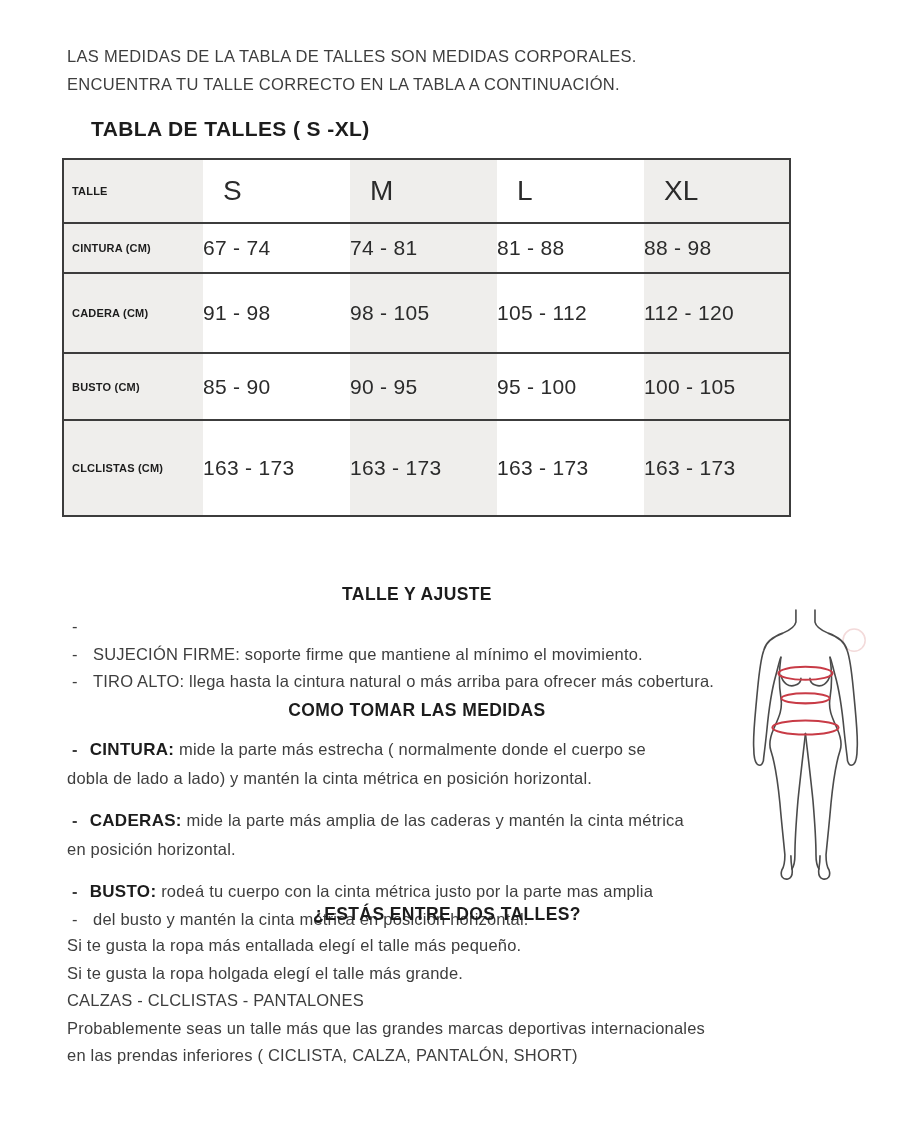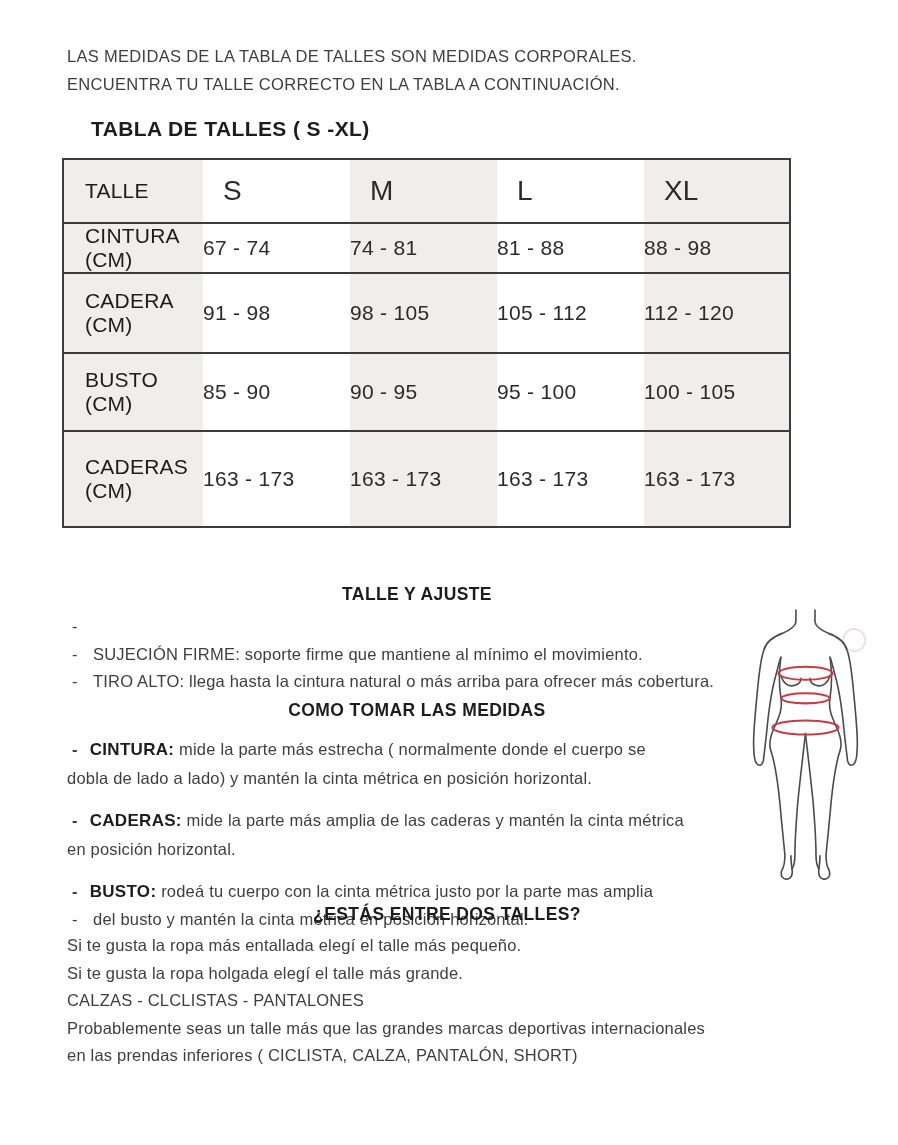--- a/index.html
+++ b/index.html
@@ -28,24 +28,24 @@
   #size-table{left:62px;top:158px;border-collapse:collapse;table-layout:fixed;}
   #size-table{border:2px solid var(--c-table_border);}
   #size-table tr{border-top:2px solid var(--c-table_border);}
   #size-table thead tr{border-top:none;}
   #size-table th,#size-table td{padding:0;vertical-align:middle;text-align:left;font-weight:normal;}
   #size-table th:nth-child(odd),#size-table td:nth-child(even){background:transparent;}
   #size-table tr > *:nth-child(odd){background:var(--c-table_stripe);}
   #size-table thead tr{height:64px;}
   #size-table tbody tr:nth-child(1){height:50px;}
   #size-table tbody tr:nth-child(2){height:80px;}
-  #size-table tbody tr:nth-child(3){height:78px;}
+  #size-table tbody tr:nth-child(3){height:67px;}
   #size-table tbody tr:nth-child(4){height:96px;}
   #size-table thead th:first-child,
-  #size-table tbody th{font-weight:normal;font-size:21px;letter-spacing:.2px;color:var(--c-heading);padding-left:21px;}
+  #size-table tbody th{font-weight:bold;font-size:11px;letter-spacing:.2px;color:var(--c-heading);padding-left:8px;}
   #size-table thead th{font-size:28px;color:var(--c-table_text);padding-left:20px;}
   #size-table td{font-size:21px;color:var(--c-table_text);padding-left:0;letter-spacing:.3px;}
   
   .section-h{font-size:17.5px;font-weight:bold;letter-spacing:.4px;color:var(--c-heading);margin:0 0 8px 0;white-space:nowrap;text-align:center;}
   #section-fit{left:67px;top:584px;width:700px;}
   #section-measure{left:67px;top:700px;width:700px;}
   #section-between{left:67px;top:904px;width:760px;}
   .bullet{display:flex;font-size:16.5px;line-height:27.5px;letter-spacing:.2px;white-space:nowrap;}
   .dash{width:26px;flex:0 0 26px;padding-left:5px;box-sizing:border-box;}
   .mpara{font-size:16.5px;line-height:28px;letter-spacing:.2px;margin:14px 0 0 0;}
@@ -104,21 +104,21 @@
         <td>112 - 120</td>
       </tr>
       <tr>
         <th>BUSTO (CM)</th>
         <td>85 - 90</td>
         <td>90 - 95</td>
         <td>95 - 100</td>
         <td>100 - 105</td>
       </tr>
       <tr>
-        <th>CADERAS (CM)</th>
+        <th>CLCLISTAS (CM)</th>
         <td>163 - 173</td>
         <td>163 - 173</td>
         <td>163 - 173</td>
         <td>163 - 173</td>
       </tr>
     </tbody>
 </table>
 
 <div class="abs" id="section-fit">
   <div class="section-h">TALLE Y AJUSTE</div>

